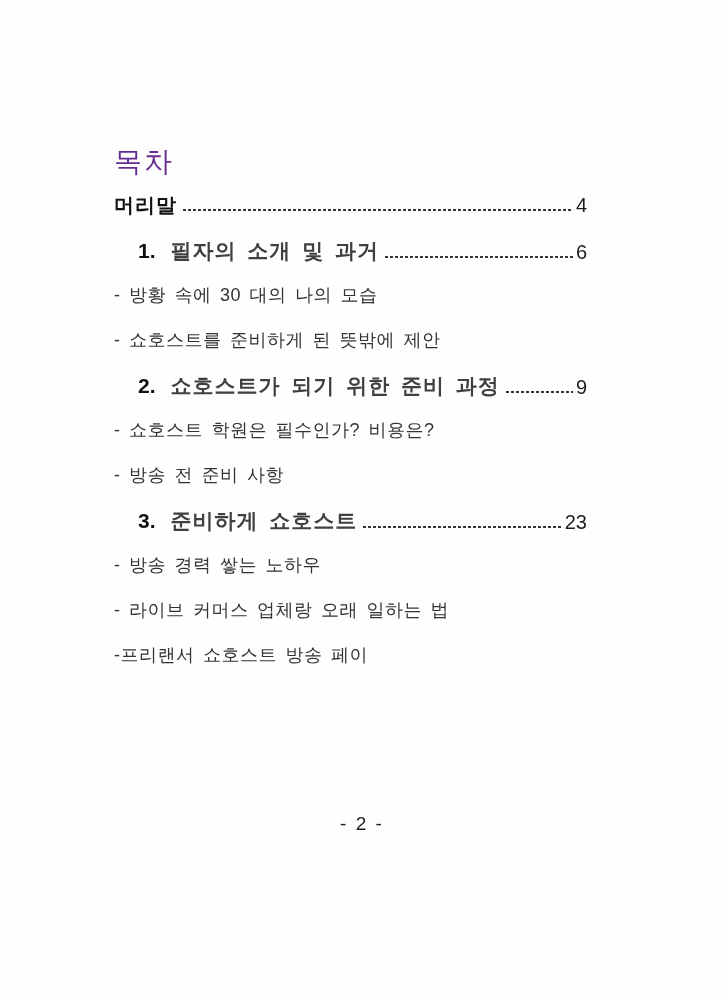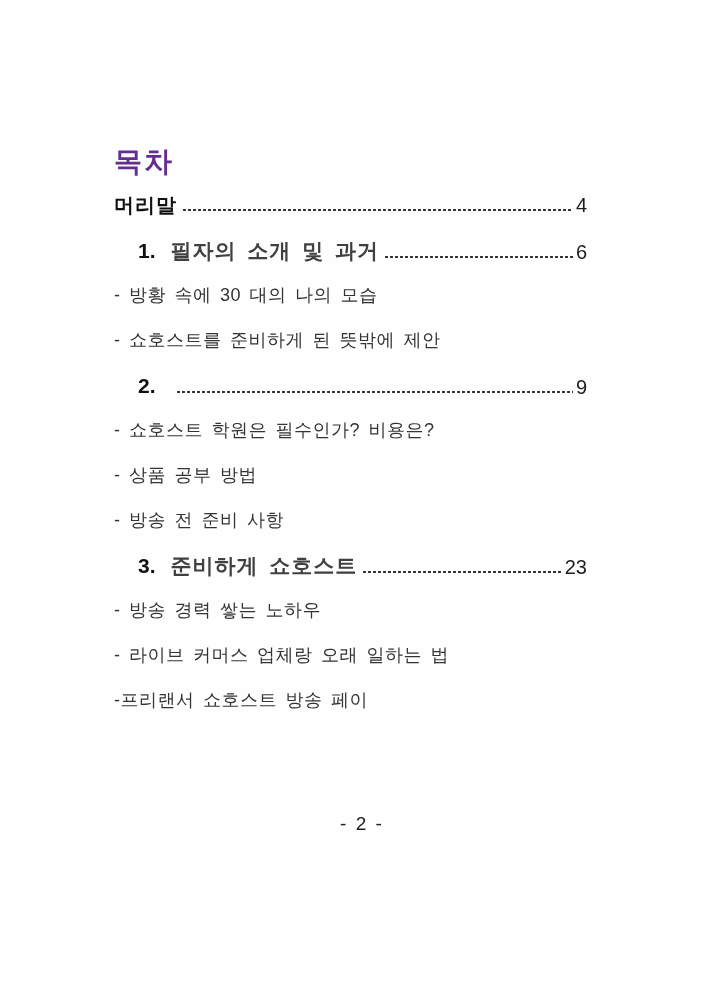--- a/index.html
+++ b/index.html
@@ -13,21 +13,21 @@
     width: 724px;
     height: 1000px;
     margin: 0 auto;
     background: #fefefe;
     padding: 145px 137px 0 114px;
     overflow: hidden;
   }
   .doc-title {
     font-size: 28px;
     line-height: 34px;
-    font-weight: bold;
+    font-weight: normal;
     color: #662d91;
     letter-spacing: 2px;
     margin-bottom: 14px;
   }
   .toc-row {
     display: flex;
     align-items: flex-end;
   }
   .toc-row .leader {
     flex: 1;
@@ -113,25 +113,25 @@
     <span class="sec-num">1.</span>
     <span class="sec-title">필자의 소개 및 과거</span>
     <span class="leader"></span>
     <span class="pagenum">6</span>
   </div>
   <div class="sub-item">- 방황 속에 30 대의 나의 모습</div>
   <div class="sub-item">- 쇼호스트를 준비하게 된 뜻밖에 제안</div>
 
   <div class="toc-row row-section">
     <span class="sec-num">2.</span>
+    <span class="sec-title">쇼호스트가 되기 위한 준비 과정</span>
     <span class="leader"></span>
     <span class="pagenum">9</span>
   </div>
   <div class="sub-item">- 쇼호스트 학원은 필수인가? 비용은?</div>
-  <div class="sub-item">- 상품 공부 방법</div>
   <div class="sub-item">- 방송 전 준비 사항</div>
 
   <div class="toc-row row-section">
     <span class="sec-num">3.</span>
     <span class="sec-title">준비하게 쇼호스트</span>
     <span class="leader"></span>
     <span class="pagenum">23</span>
   </div>
   <div class="sub-item">- 방송 경력 쌓는 노하우</div>
   <div class="sub-item">- 라이브 커머스 업체랑 오래 일하는 법</div>

